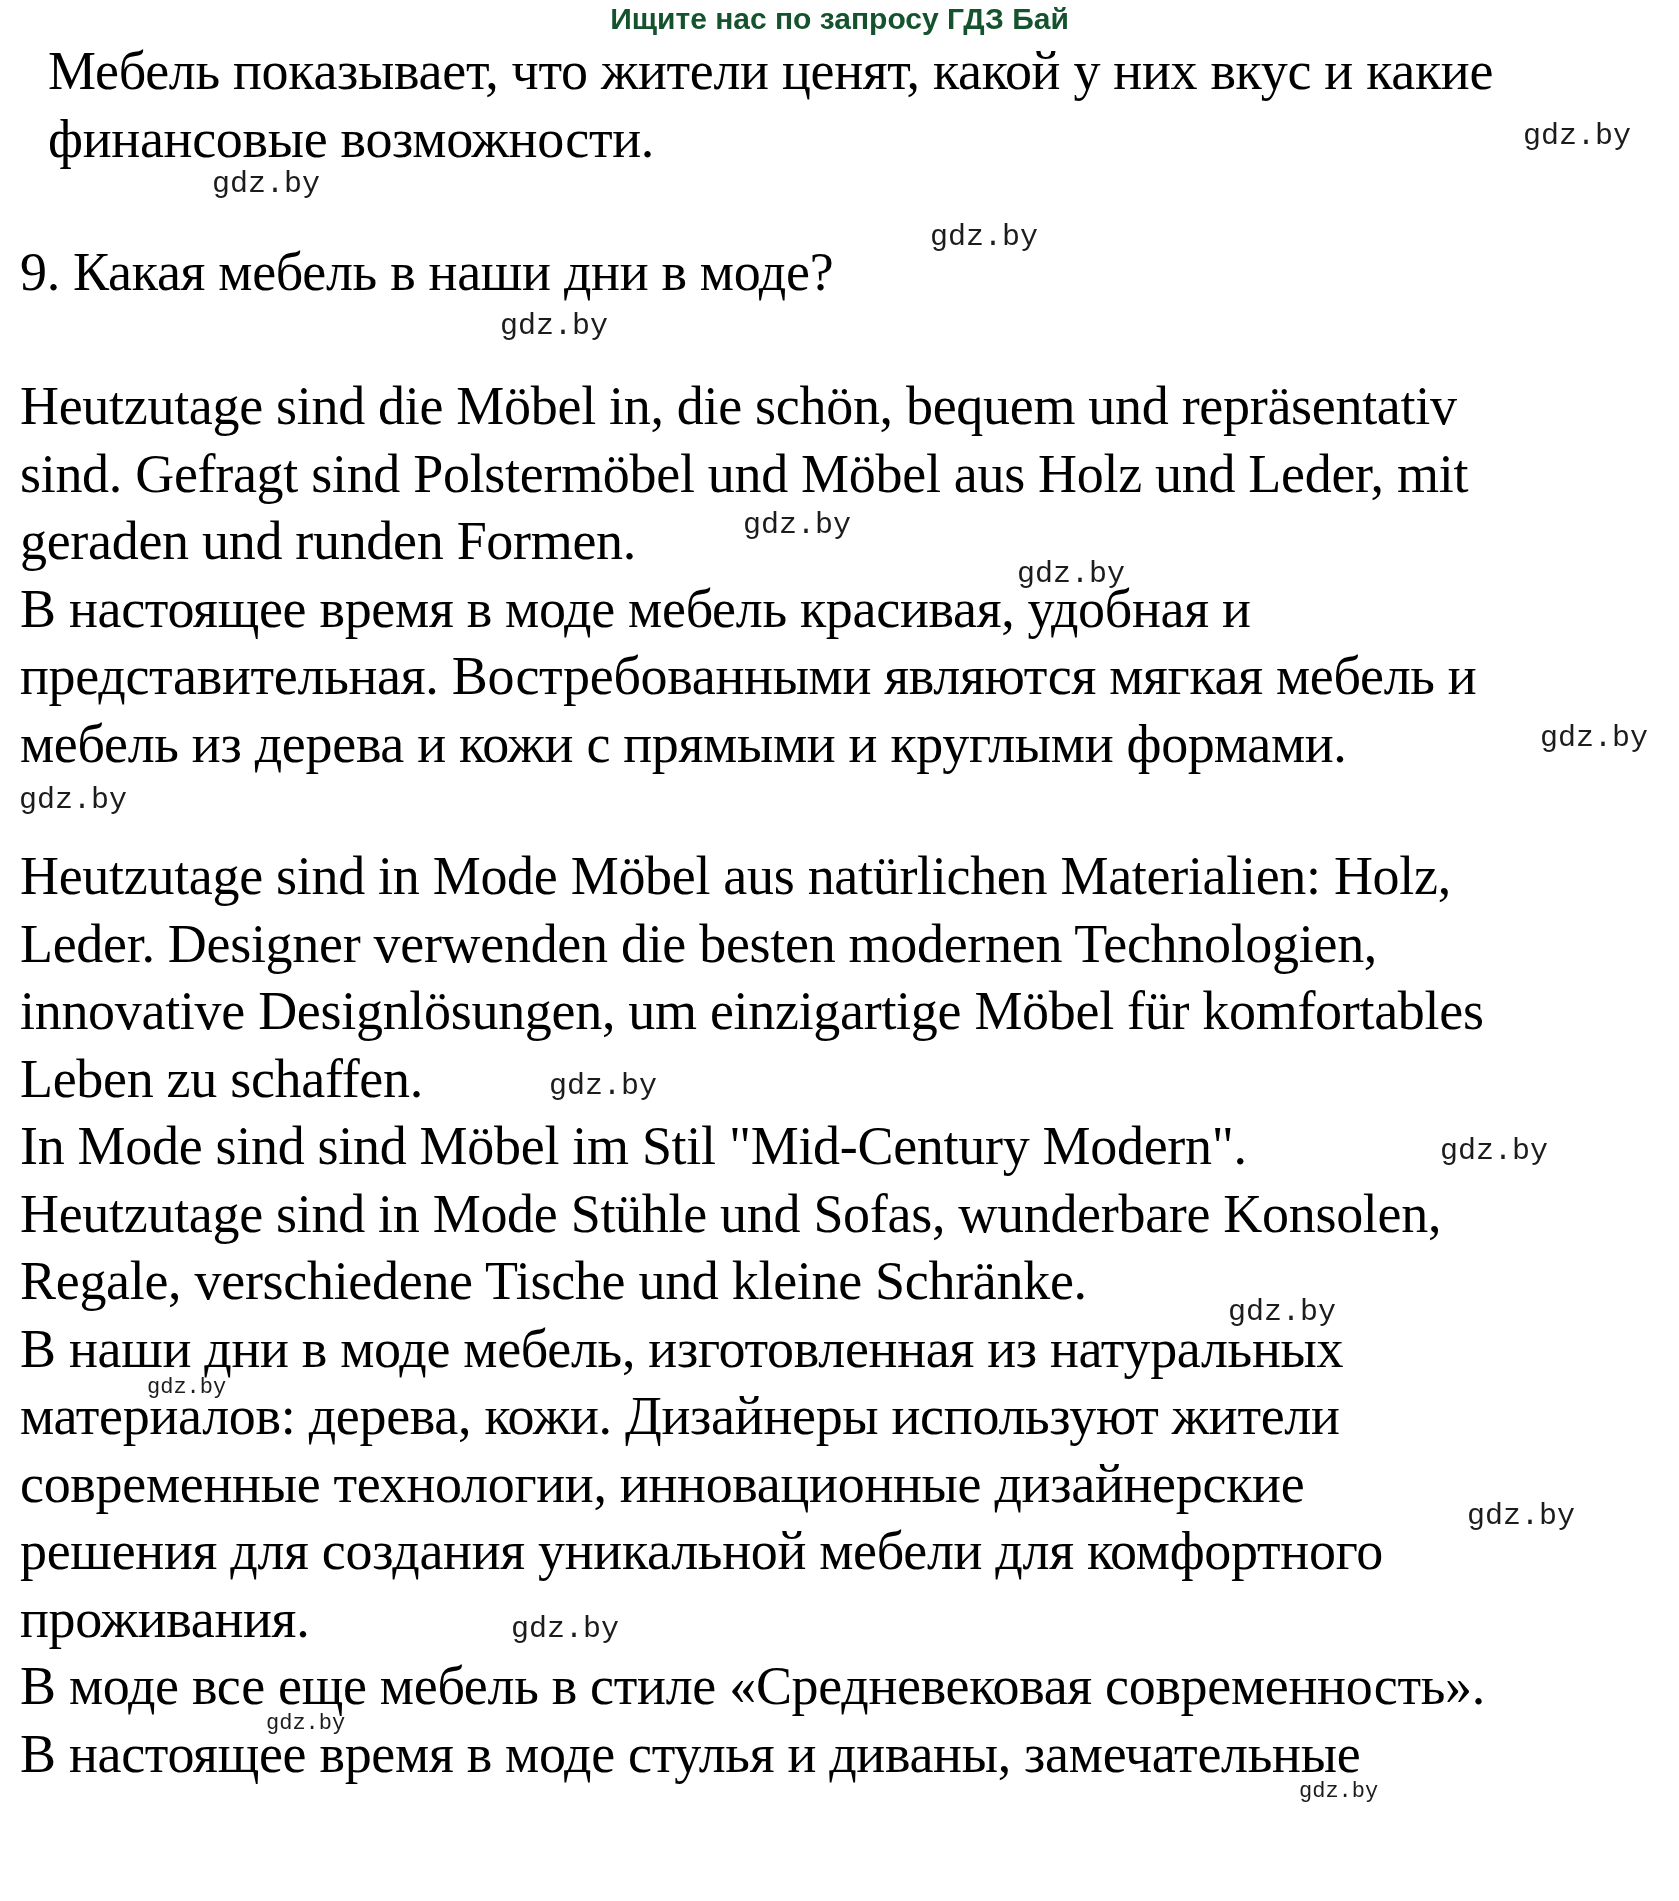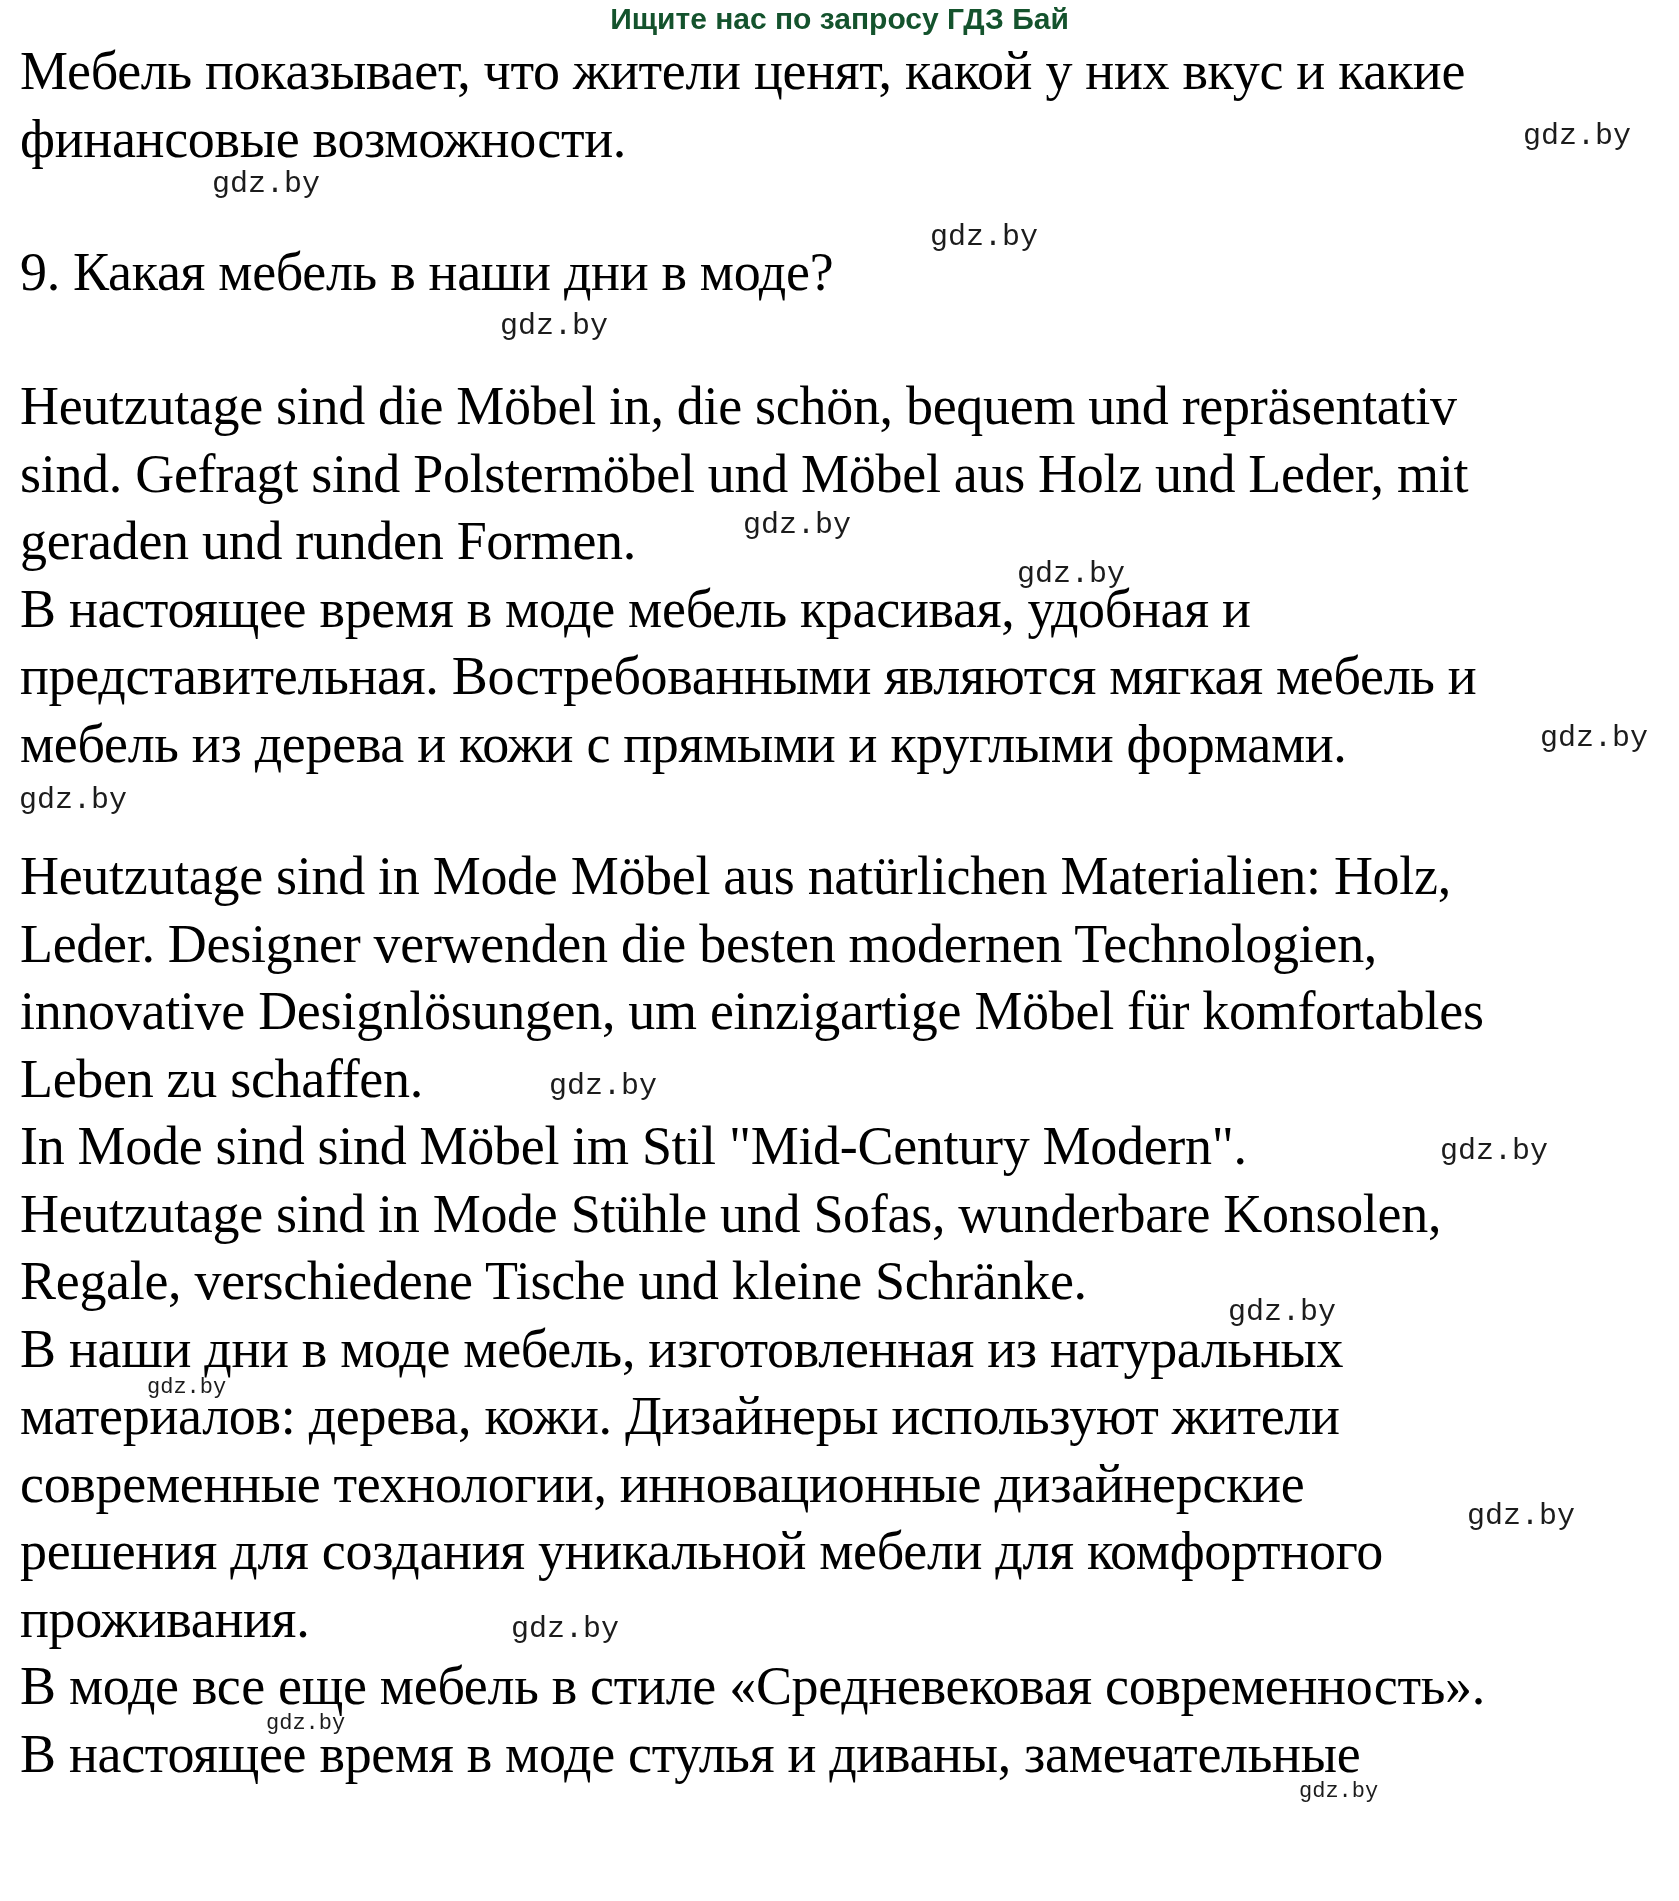--- a/index.html
+++ b/index.html
@@ -45,21 +45,21 @@
     font-size: 30px;
   }
 </style>
 </head>
 <body>
 
 <div class="page">
 
   <div class="green-header" style="color: #14532d;">Ищите нас по запросу ГДЗ Бай</div>
 
-  <div class="block" style="top: 38px;">
+  <div class="block" style="top: 38px; margin-left: 28px;">
       <div class="tline">Мебель показывает, что жители ценят, какой у них вкус и какие</div>
       <div class="tline">финансовые возможности.</div>
     </div>
 
   <div class="block" style="top: 239px;">
       <div class="tline">9. Какая мебель в наши дни в моде?</div>
     </div>
 
   <div class="block" style="top: 373px;">
       <div class="tline">Heutzutage sind die Möbel in, die schön, bequem und repräsentativ</div>

